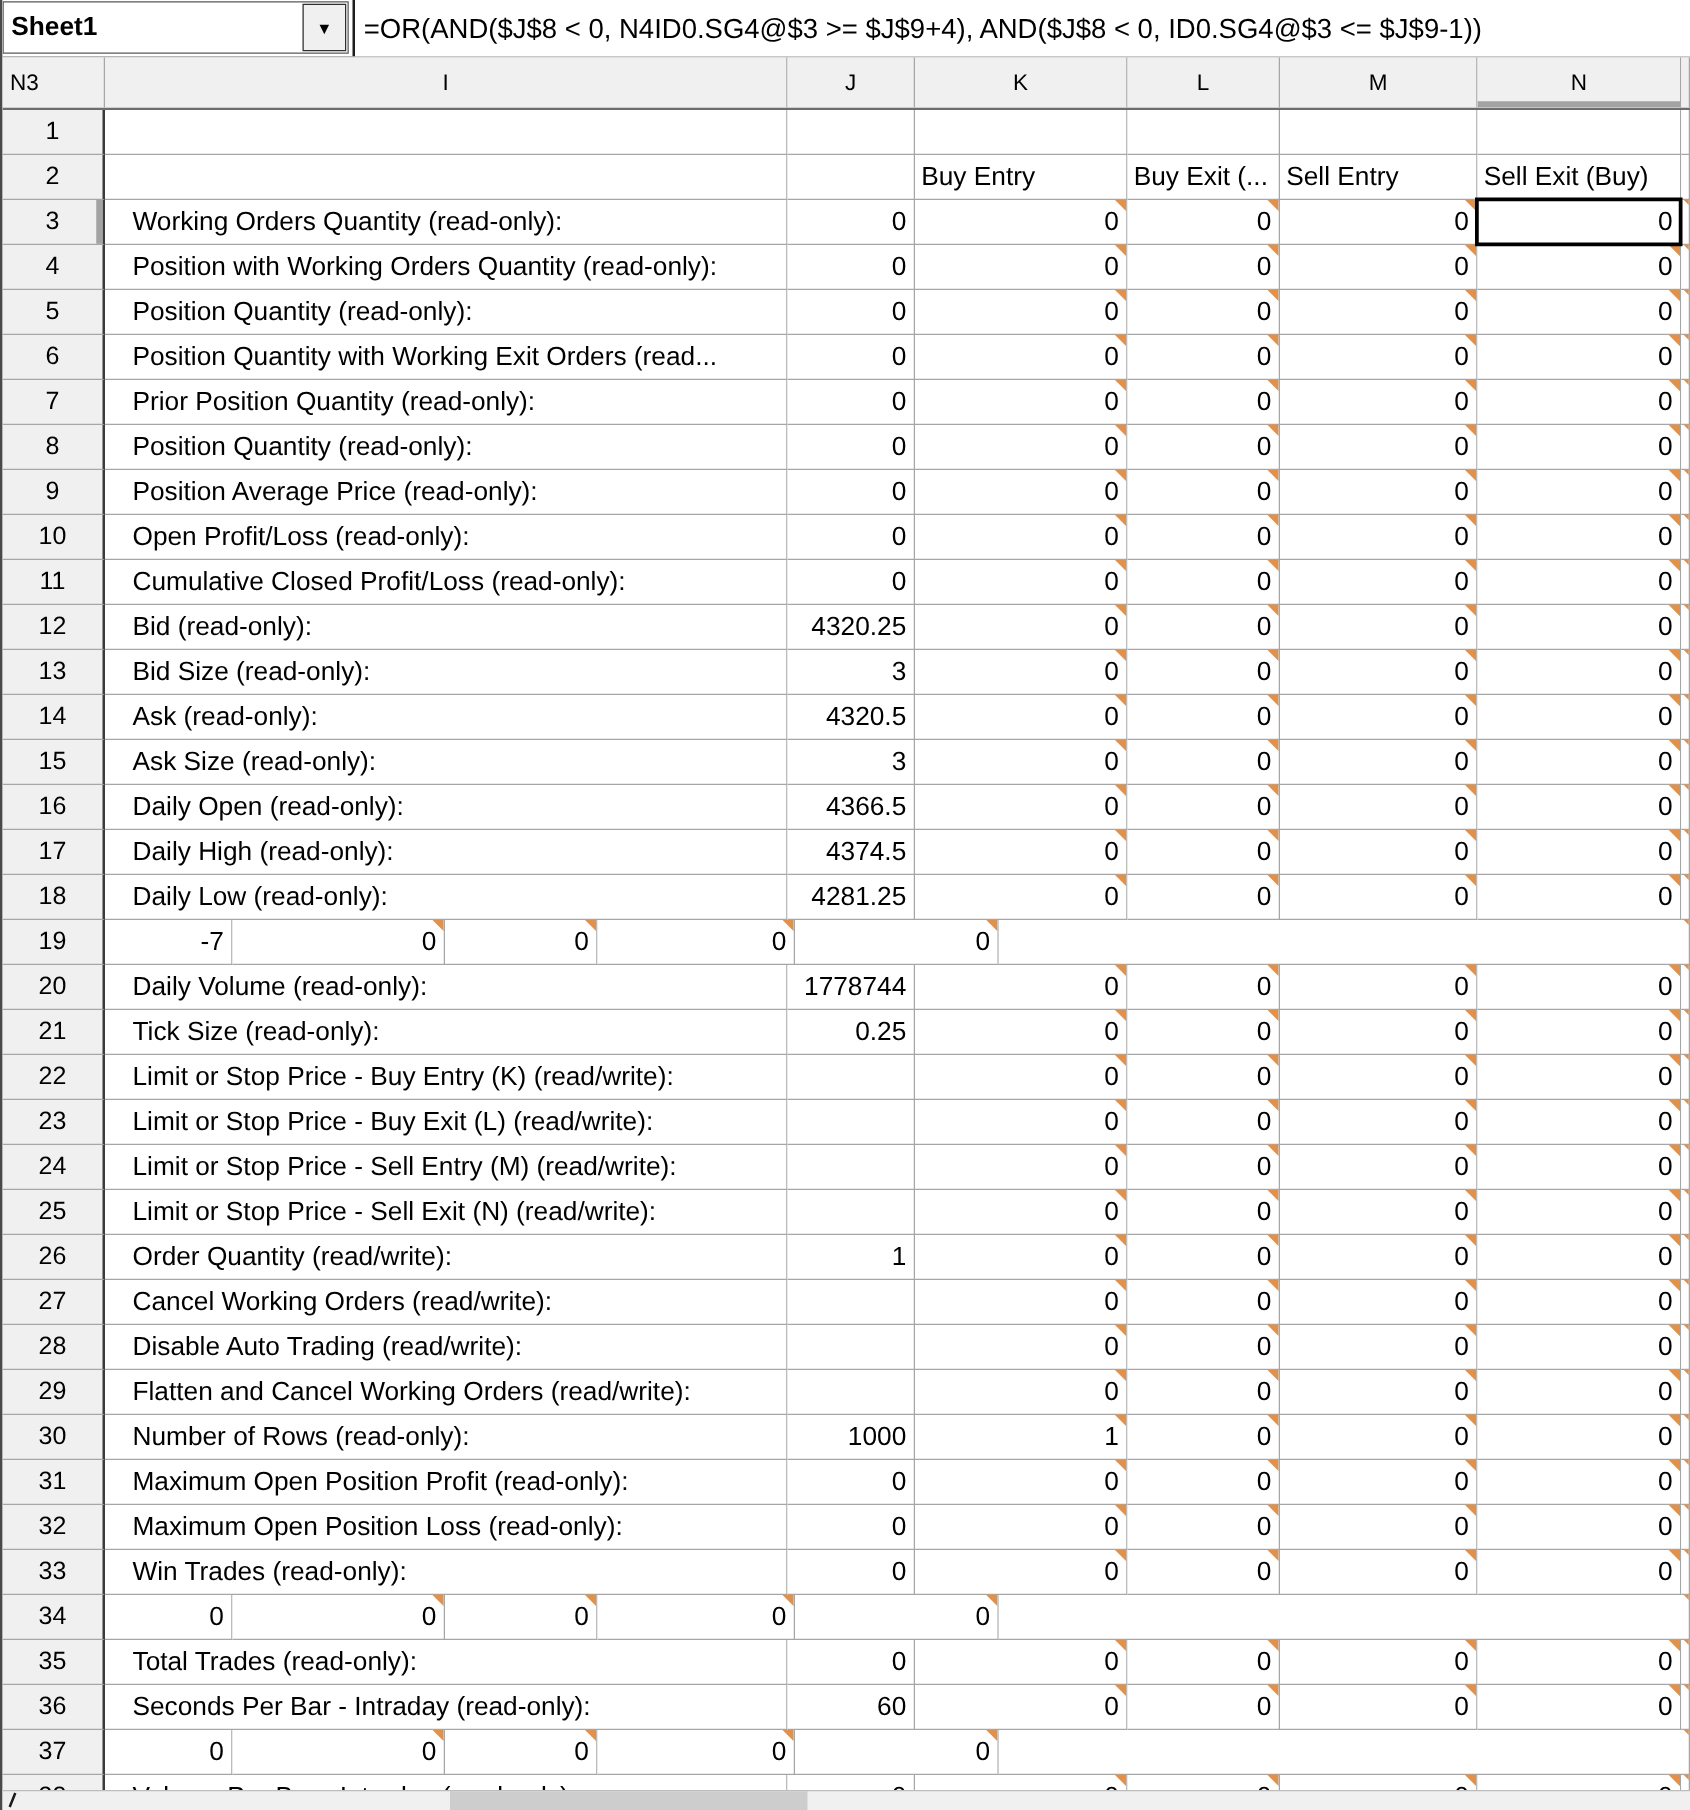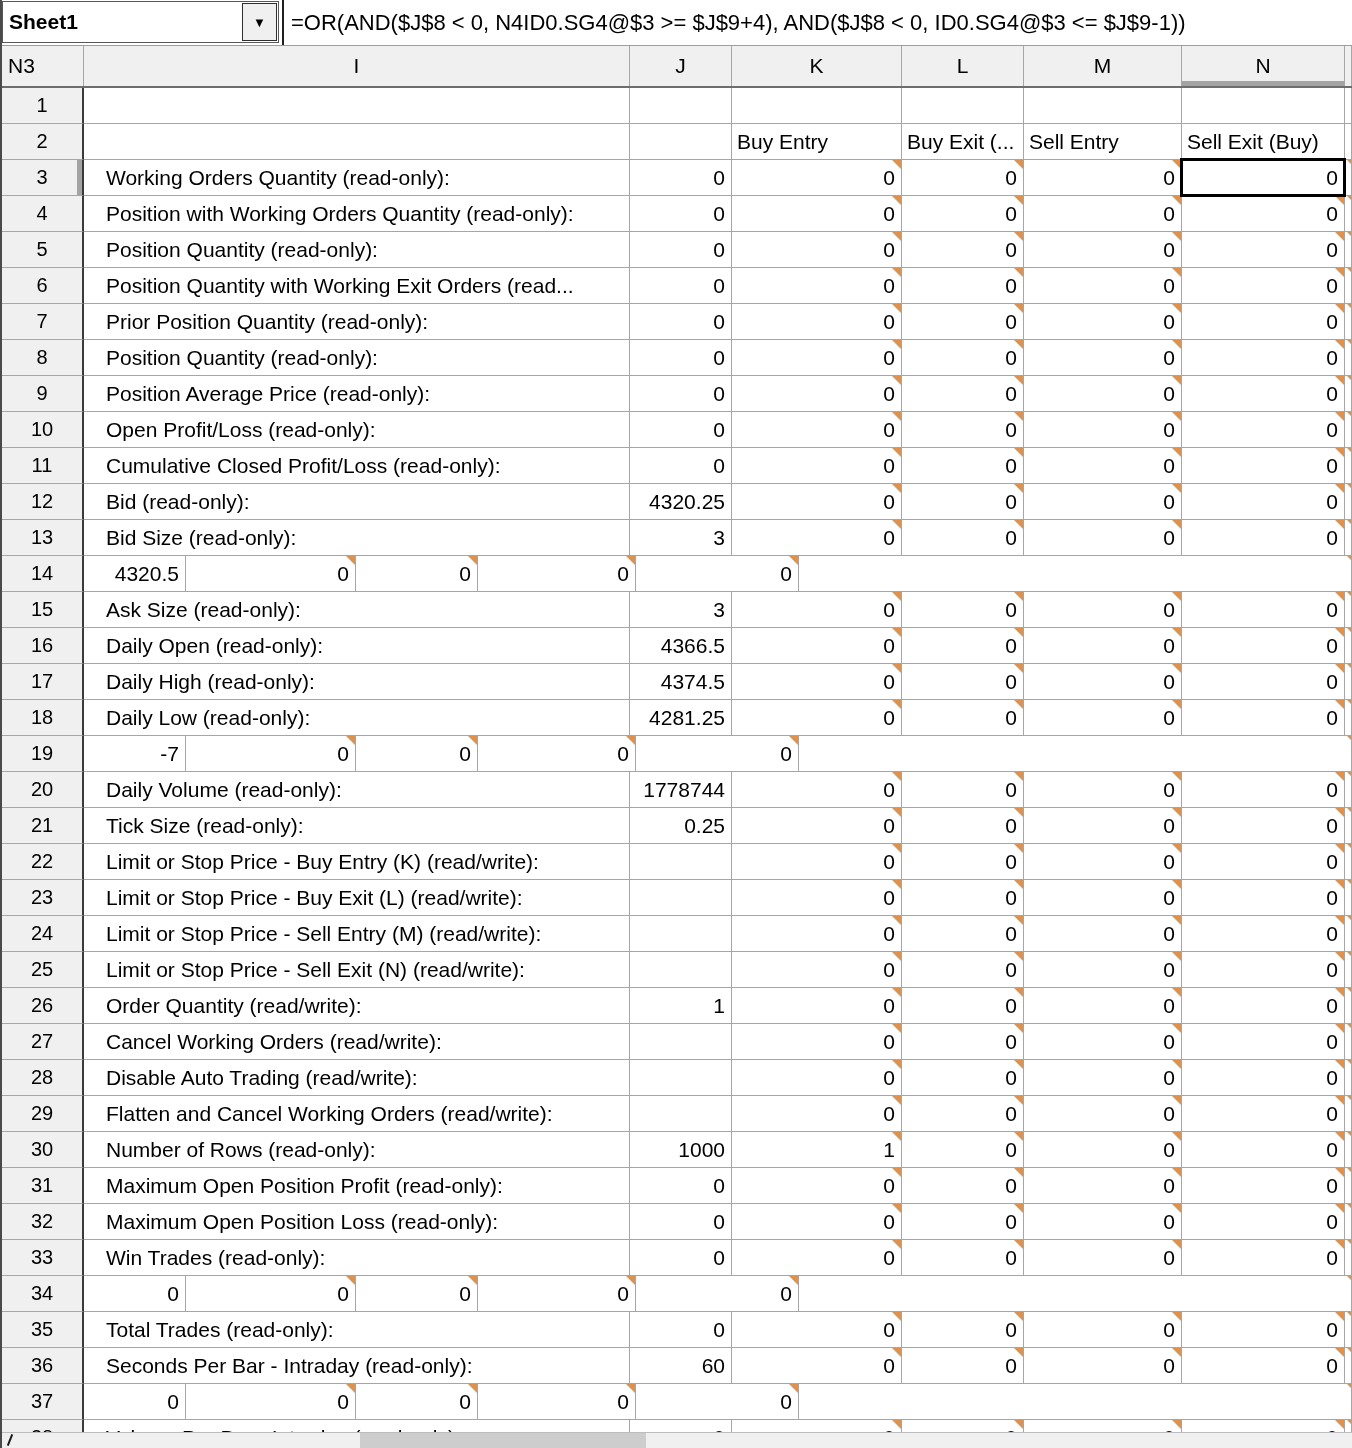--- a/index.html
+++ b/index.html
@@ -23,21 +23,21 @@
   .caret { font-size:13px; color:#000; line-height:1; }
   .formulabar {
     position:absolute; left:280px; top:0; right:0; height:45px; background:#fff;
     border-left:2px solid #1e1e1e; display:flex; align-items:center;
     padding-left:7px; font-size:22px; white-space:nowrap; overflow:hidden;
   }
   
   .hdr-row { display:flex; height:42px; background:var(--hdr); border-bottom:2px solid #6d6d6d; }
   .hdr-cell {
     position:relative; height:100%; border-right:1px solid var(--grid);
-    display:flex; align-items:center; justify-content:center; font-size:21px;
+    display:flex; align-items:center; justify-content:center; font-size:18px;
     background:var(--hdr); overflow:hidden;
   }
   .namebox { justify-content:flex-start; padding-left:6px; }
   .hdr-cell.active::after {
     content:""; position:absolute; left:0; right:0; bottom:0; height:5px; background:#a3a3a3;
   }
   
   .row { display:flex; height:36px; }
   .rowhdr {
     position:relative; width:82px; background:var(--hdr);
@@ -438,20 +438,21 @@
         <div class="cell w-N num">
           <span>0</span>
           <span class="tri"></span>
         </div>
         <div class="cell text w-O">
           <span class="tri partial"></span>
         </div>
       </div>
       <div class="row">
         <div class="rowhdr">14</div>
+        <div class="cell label w-I">Ask (read-only):</div>
         <div class="cell w-J num">
           <span>4320.5</span>
         </div>
         <div class="cell w-K num">
           <span>0</span>
           <span class="tri"></span>
         </div>
         <div class="cell w-L num">
           <span>0</span>
           <span class="tri"></span>

